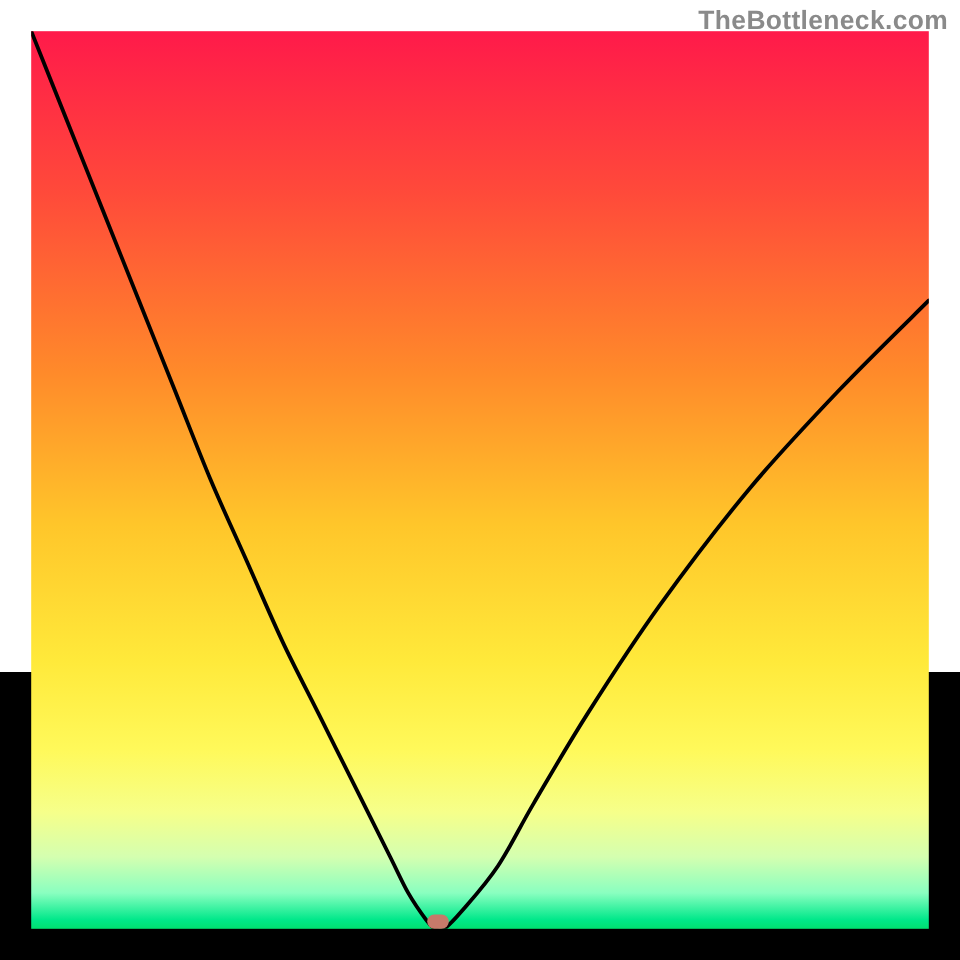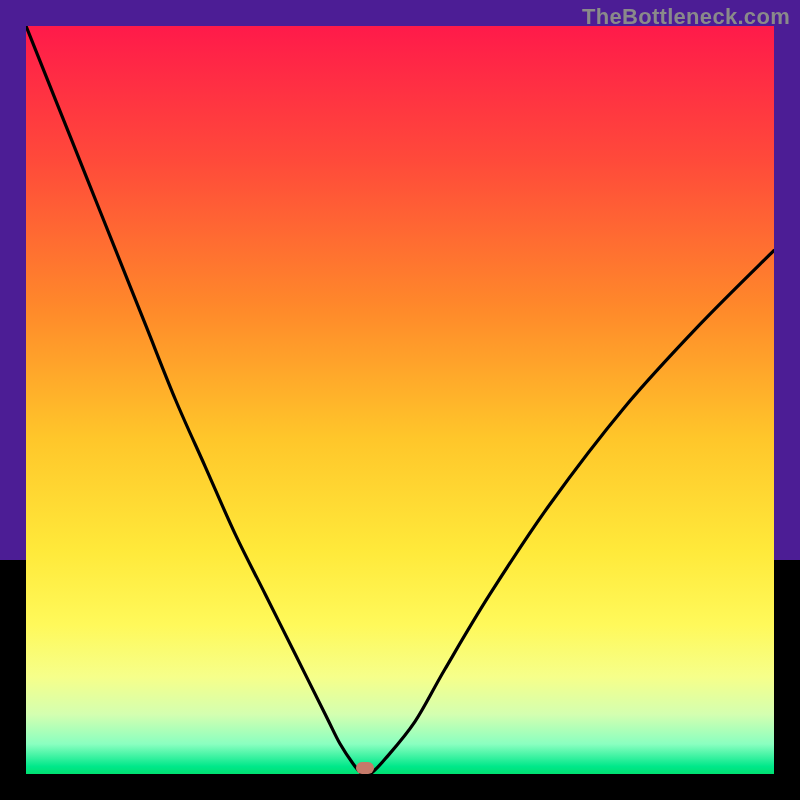--- a/index.html
+++ b/index.html
@@ -9,21 +9,21 @@
     height: 800px;
     background: #000;
     overflow: hidden;
   }
   .frame {
     position: absolute;
     left: 0;
     top: 0;
     width: 800px;
     height: 560px;
-    background: #4c1d95;
+    background: #ffffff;
   }
   .plot {
     position: absolute;
     left: 26px;
     top: 26px;
     width: 748px;
     height: 748px;
     background: linear-gradient(
       to bottom,
       #ff1a4a 0%,

